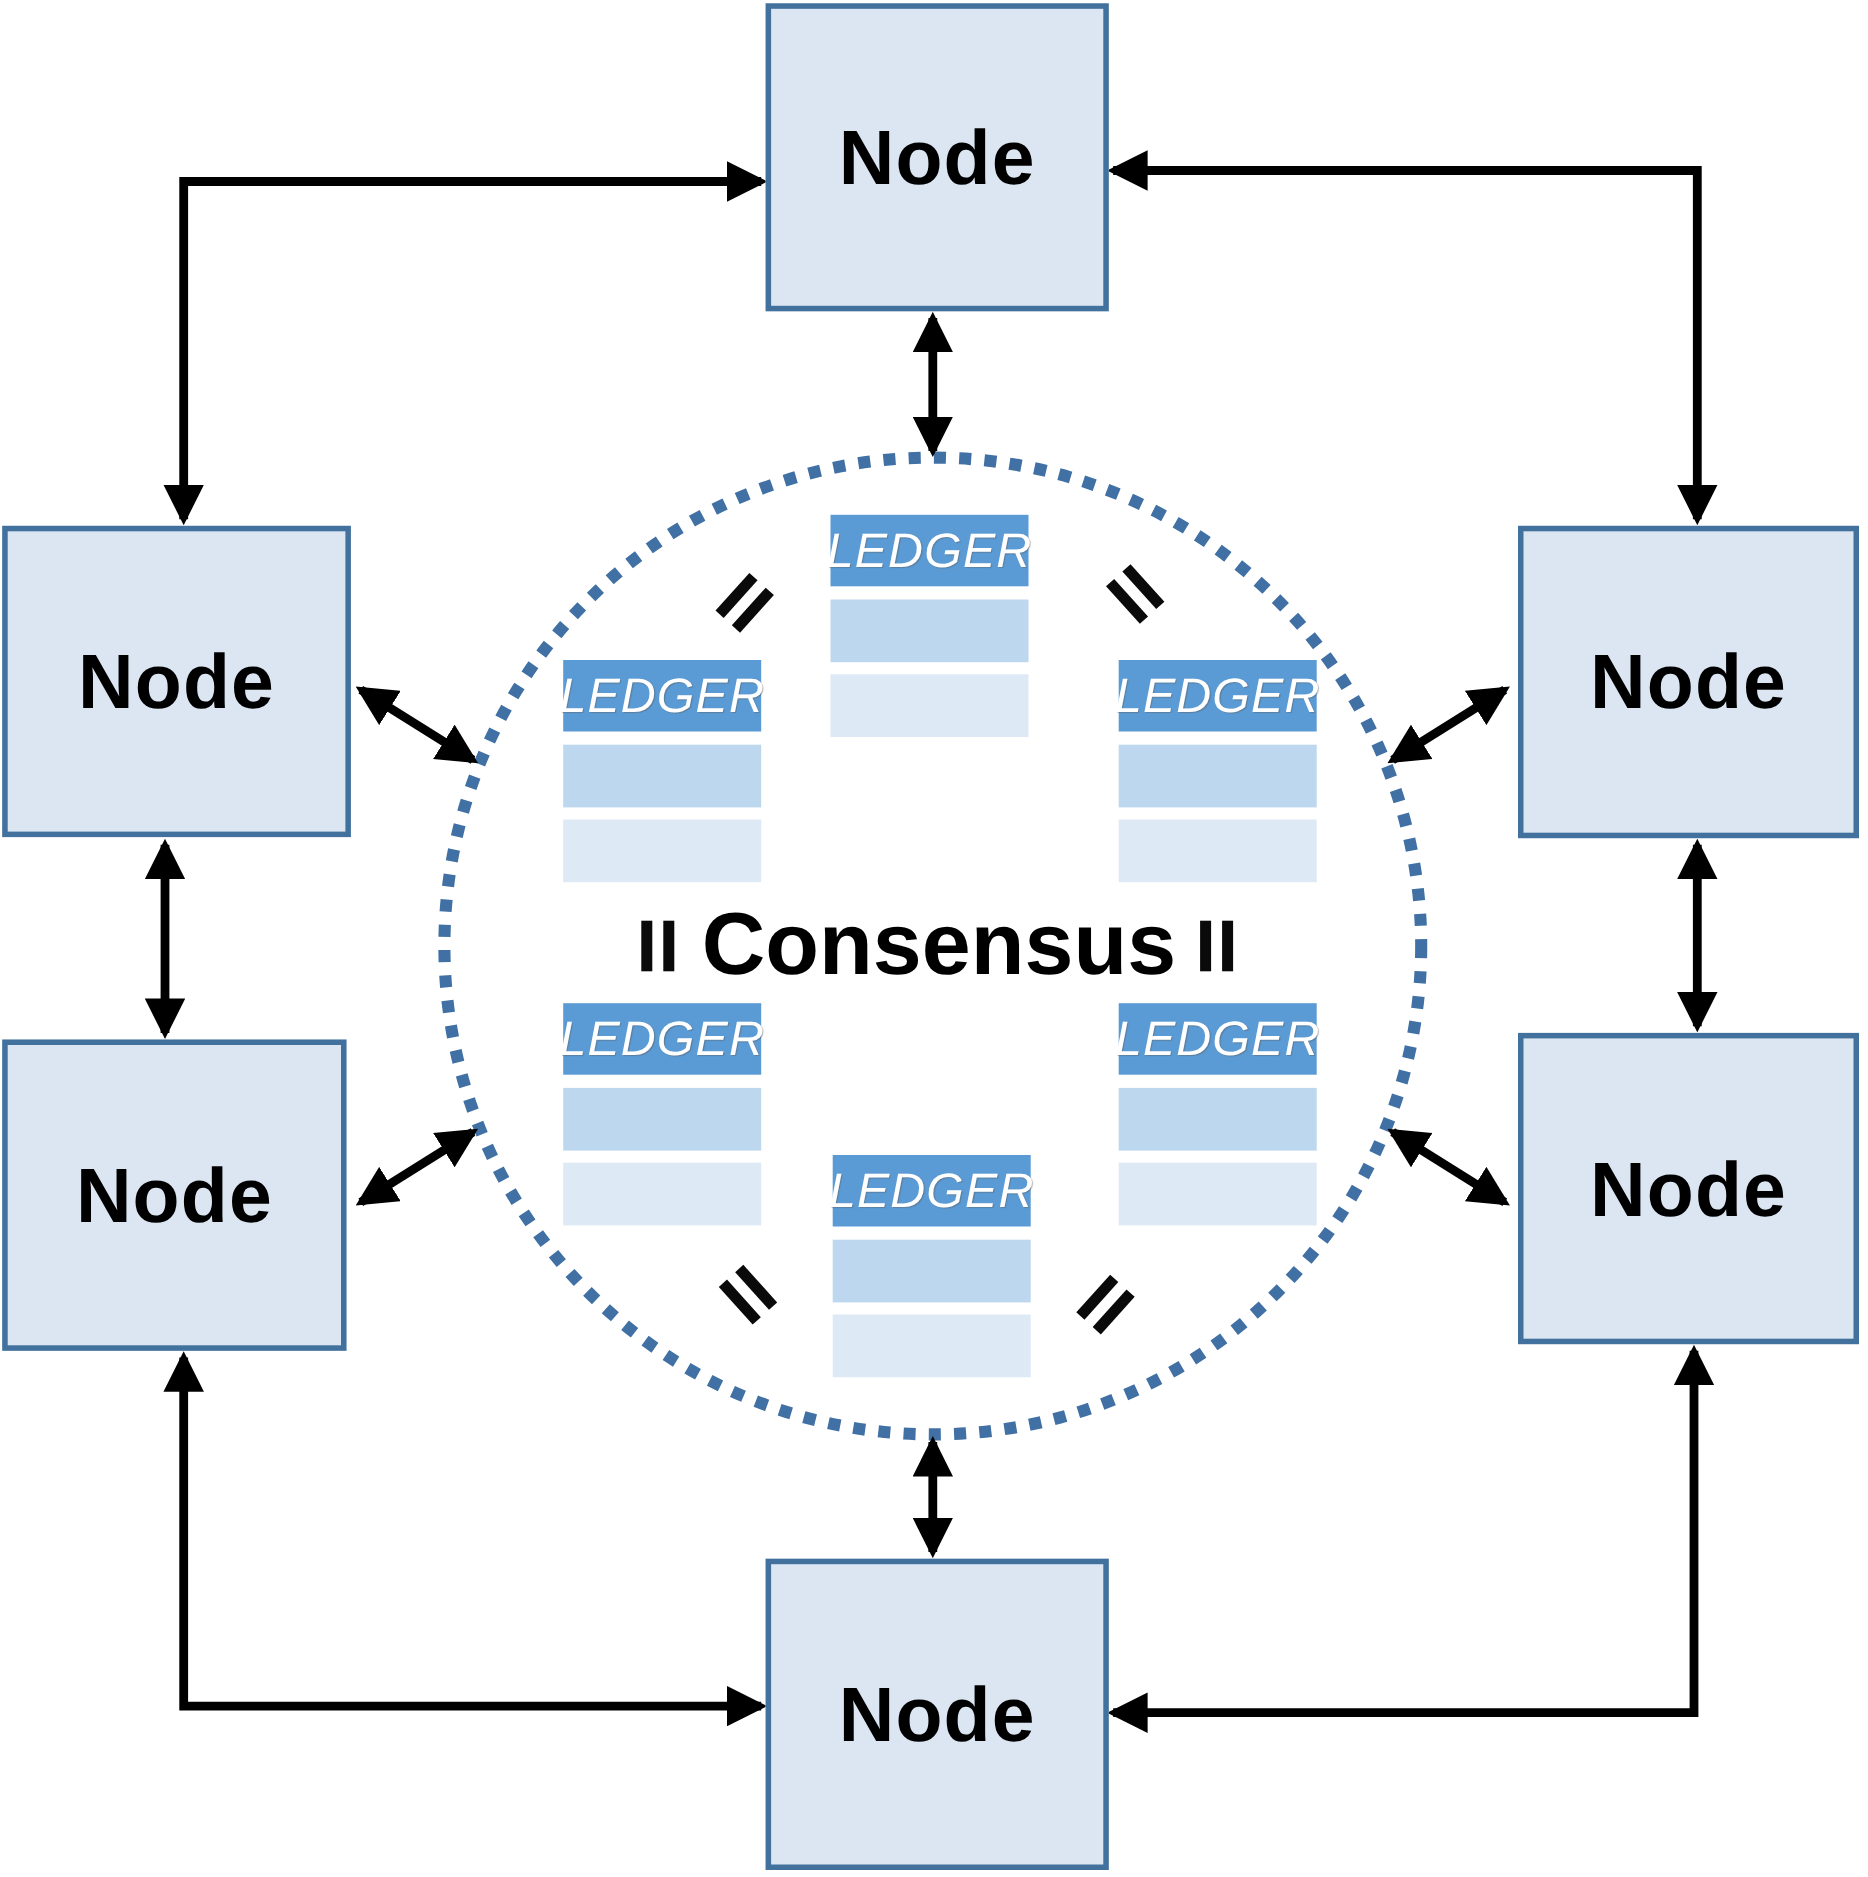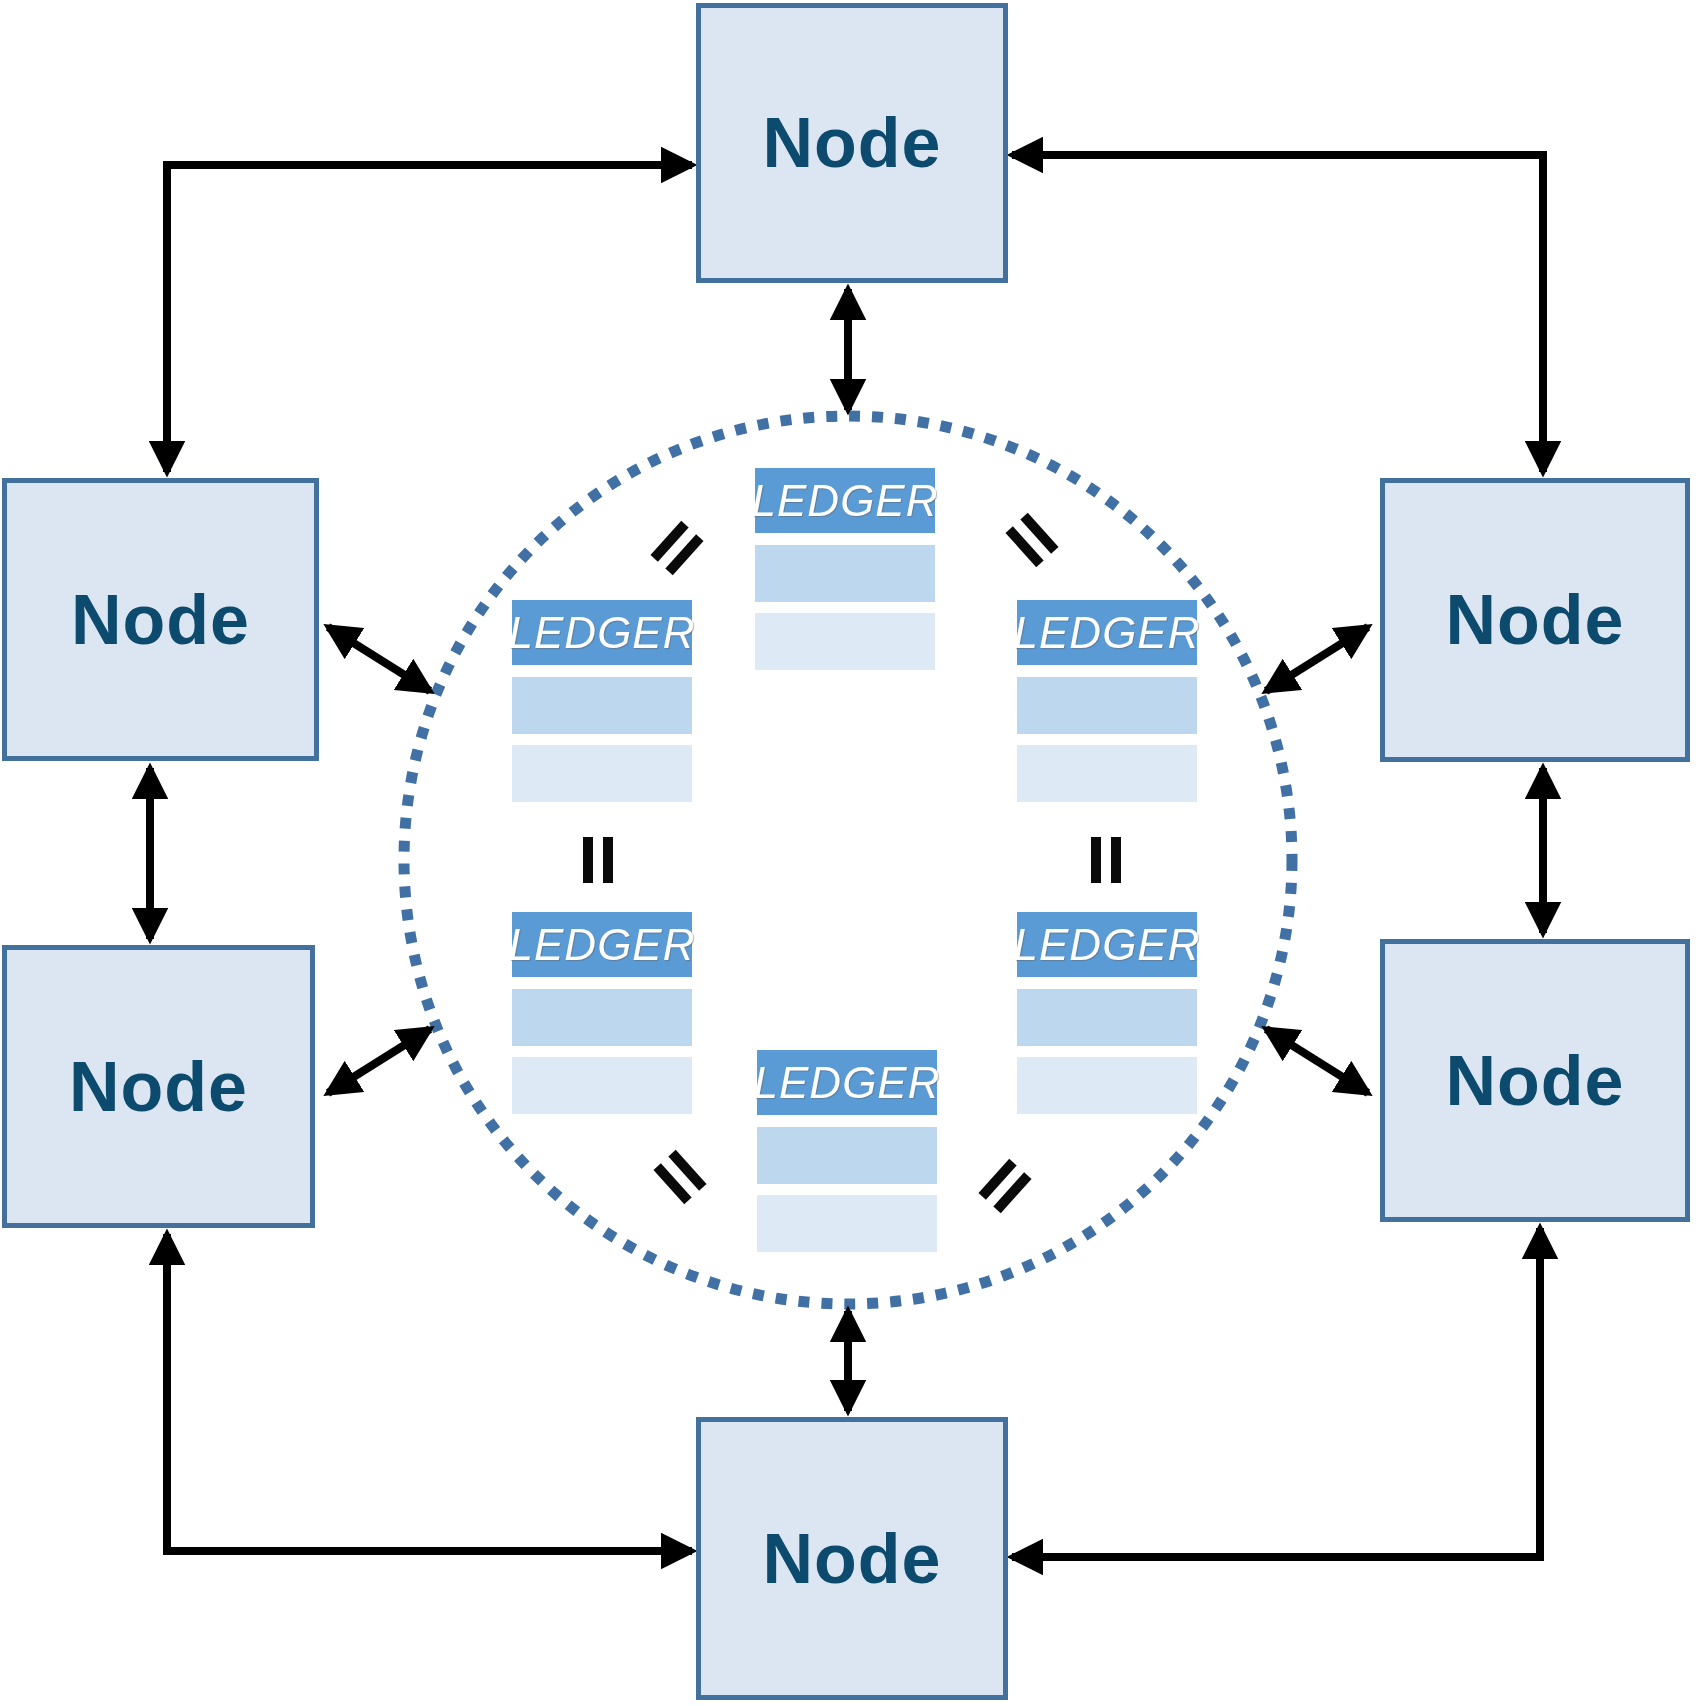--- a/index.html
+++ b/index.html
@@ -18,21 +18,21 @@
     box-sizing:border-box;
     background:#dbe6f2;
     border:5px solid #41719c;
     display:flex;
     align-items:center;
     justify-content:center;
   }
   .node-label{
     font-size:70px;
     font-weight:bold;
-    color:#0c4a6e;
+    color:#000000;
     letter-spacing:1px;
   }
   .node-top{left:696px;top:3px;width:312px;height:280px;}
   .node-left-upper{left:2px;top:478px;width:317px;height:283px;}
   .node-left-lower{left:2px;top:945px;width:313px;height:283px;}
   .node-right-upper{left:1380px;top:478px;width:310px;height:284px;}
   .node-right-lower{left:1380px;top:939px;width:310px;height:283px;}
   .node-bottom{left:696px;top:1417px;width:312px;height:283px;}
   
   .ledger{position:absolute;width:180px;}
@@ -184,14 +184,15 @@
   </div>
   <div class="equals eq-bottom-left">
     <div class="bar"></div>
     <div class="bar"></div>
   </div>
   <div class="equals eq-bottom-right">
     <div class="bar"></div>
     <div class="bar"></div>
   </div>
 
+  <div class="consensus">Consensus</div>
 
 </div>
 
 </body></html>

